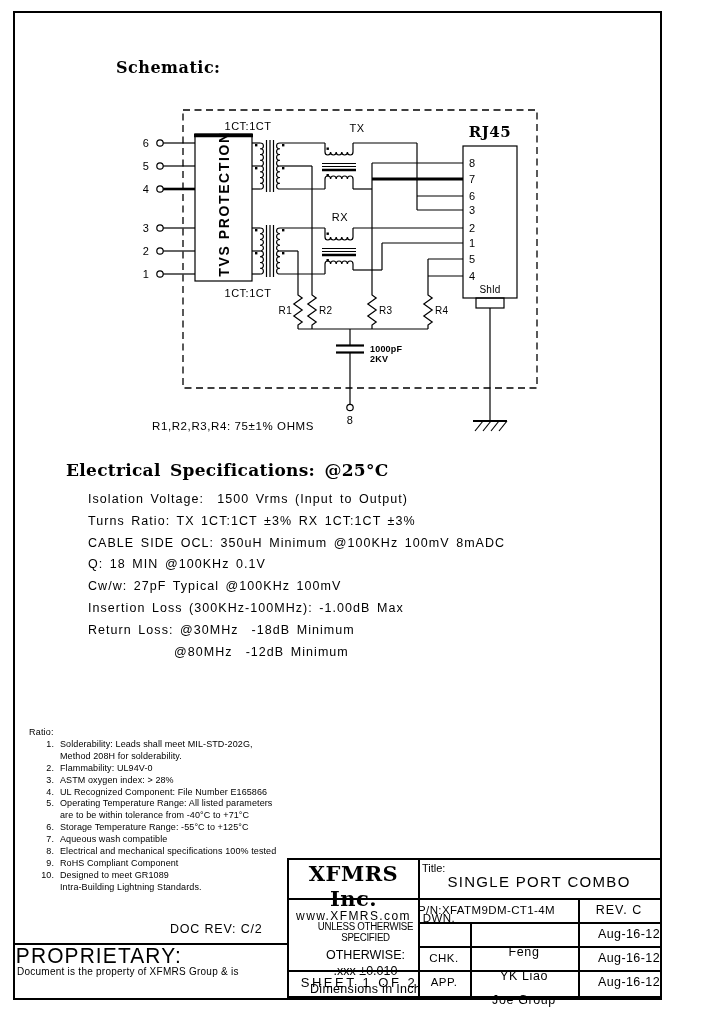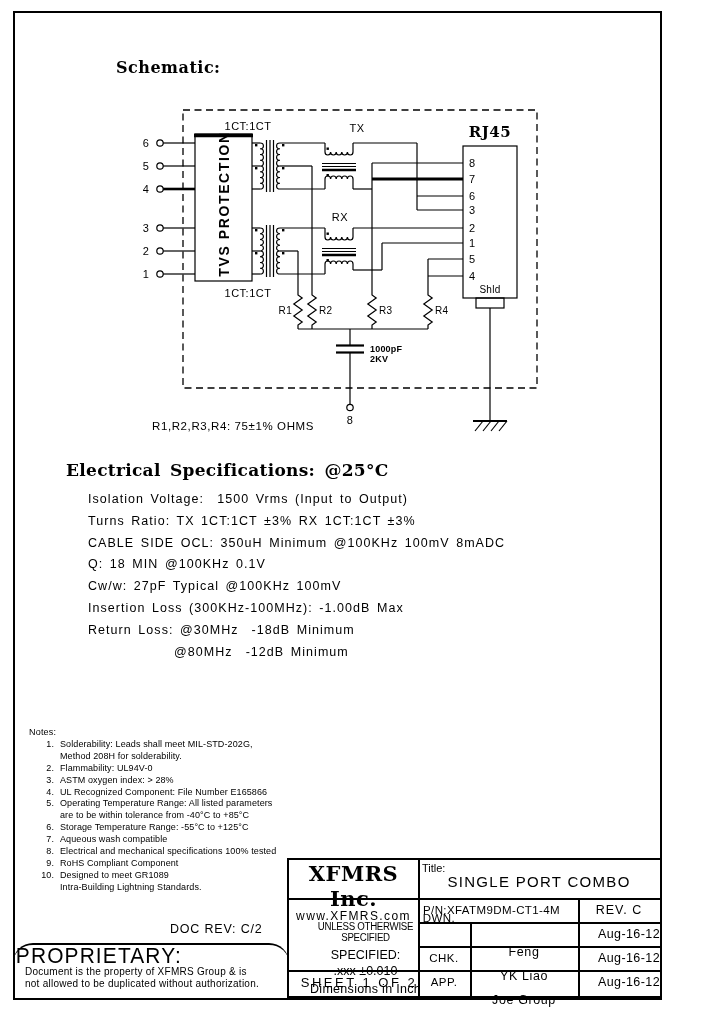--- a/index.html
+++ b/index.html
@@ -35,29 +35,29 @@
   .cell{position:absolute;box-sizing:border-box;}
   .company-name{font-family:"DejaVu Serif",serif;font-weight:bold;font-size:21px;letter-spacing:0.5px;text-align:center;margin-top:1px;}
   .company-web{font-size:12px;letter-spacing:1.4px;text-align:center;margin-top:-2px;}
   .title-label{position:absolute;left:4px;top:2px;font-size:11px;}
   .title-main{text-align:center;margin-top:13px;font-size:15px;letter-spacing:1.3px;}
   .tol1{font-size:10px;letter-spacing:-0.3px;text-align:center;margin-top:3px;transform:scaleX(0.97);}
   .tol2{font-size:12.5px;text-align:center;margin-top:5px;}
   .tol3{font-size:12.5px;text-align:center;margin-top:2px;}
   .tol4{font-size:12.5px;text-align:center;margin-top:4px;letter-spacing:0.3px;}
   .sheet-cell{font-size:13px;letter-spacing:2.5px;text-align:center;line-height:26px;padding-left:11px;}
-  .pn-cell{font-size:11.5px;letter-spacing:0.4px;line-height:24px;padding-left:5px;border-radius:9px;}
+  .pn-cell{font-size:11.5px;letter-spacing:0.4px;line-height:24px;border-radius:9px;}
   .rev-cell{font-size:12.5px;letter-spacing:1px;text-align:center;line-height:24px;}
   .role-cell{font-size:11.5px;letter-spacing:0.5px;text-align:center;line-height:24px;}
   .name-cell{font-size:12.5px;letter-spacing:0.6px;text-align:center;line-height:24px;margin-top:18px;}
   .date-cell{font-size:12.5px;letter-spacing:0.4px;text-align:right;line-height:24px;}
   .docrev{left:170px;top:922px;font-size:12.5px;letter-spacing:0.8px;text-align:right;}
-  .prop{left:13px;top:943px;width:276px;height:57px;border-top:2px solid #000;box-sizing:border-box;border-radius:20px;}
+  .prop{left:13px;top:943px;width:276px;height:57px;border-top:2px solid #000;box-sizing:border-box;}
   .prop-head{font-size:22px;letter-spacing:1.2px;line-height:21px;padding-left:3px;transform:scaleX(0.95);transform-origin:left;}
-  .prop-line{font-size:10px;letter-spacing:0.25px;padding-left:12px;line-height:11.5px;}
+  .prop-line{font-size:10px;letter-spacing:0.25px;padding-left:4px;line-height:11.5px;}
 </style>
 </head>
 <body>
 
 <div class="sheet">
   <div class="abs page-border"></div>
 
   <div class="abs h-schematic">Schematic:</div>
 
   <svg width="720" height="1012" viewBox="0 0 720 1012">
@@ -234,21 +234,21 @@
     <div class="spec-line">Isolation Voltage:  1500 Vrms (Input to Output)</div>
     <div class="spec-line">Turns Ratio: TX 1CT:1CT ±3% RX 1CT:1CT ±3%</div>
     <div class="spec-line">CABLE SIDE OCL: 350uH Minimum @100KHz 100mV 8mADC</div>
     <div class="spec-line">Q: 18 MIN @100KHz 0.1V</div>
     <div class="spec-line">Cw/w: 27pF Typical @100KHz 100mV</div>
     <div class="spec-line">Insertion Loss (300KHz-100MHz): -1.00dB Max</div>
     <div class="spec-line">Return Loss: @30MHz  -18dB Minimum</div>
     <div class="spec-line spec-indent">@80MHz  -12dB Minimum</div>
   </div>
 
-  <div class="abs notes-head">Notes:</div>
+  <div class="abs notes-head">Ratio:</div>
   <div class="abs notes">
     <div class="note-line">
         <span class="note-num">1.</span>
         <span>Solderability: Leads shall meet MIL-STD-202G,</span>
       </div>
     <div class="note-line">
         <span class="note-num"></span>
         <span>Method 208H for solderability.</span>
       </div>
     <div class="note-line">
@@ -262,21 +262,21 @@
     <div class="note-line">
         <span class="note-num">4.</span>
         <span>UL Recognized Component: File Number E165866</span>
       </div>
     <div class="note-line">
         <span class="note-num">5.</span>
         <span>Operating Temperature Range: All listed parameters</span>
       </div>
     <div class="note-line">
         <span class="note-num"></span>
-        <span>are to be within tolerance from -40°C to +85°C</span>
+        <span>are to be within tolerance from -40°C to +71°C</span>
       </div>
     <div class="note-line">
         <span class="note-num">6.</span>
         <span>Storage Temperature Range: -55°C to +125°C</span>
       </div>
     <div class="note-line">
         <span class="note-num">7.</span>
         <span>Aqueous wash compatible</span>
       </div>
     <div class="note-line">
@@ -294,21 +294,20 @@
     <div class="note-line">
         <span class="note-num"></span>
         <span>Intra-Building Lightning Standards.</span>
       </div>
   </div>
 
   <div class="abs docrev">DOC REV: C/2</div>
   <div class="abs prop">
     <div class="prop-head">PROPRIETARY:</div>
     <div class="prop-line">Document is the property of XFMRS Group &amp; is</div>
-    <div class="prop-line">not allowed to be duplicated without authorization.</div>
   </div>
 
   <div class="abs tb">
     <div class="vl" style="left:129px;top:0;height:136px;"></div>
     <div class="hl" style="top:38px;left:0;width:371px;"></div>
     <div class="hl" style="top:110px;left:0;width:129px;"></div>
     <div class="hl" style="top:62px;left:129px;width:242px;"></div>
     <div class="hl" style="top:86px;left:129px;width:242px;"></div>
     <div class="hl" style="top:110px;left:129px;width:242px;"></div>
     <div class="vl" style="left:181px;top:62px;height:74px;"></div>
@@ -317,21 +316,21 @@
     <div class="cell" style="left:0;top:0;width:129px;height:38px;">
       <div class="company-name">XFMRS Inc.</div>
       <div class="company-web">www.XFMRS.com</div>
     </div>
     <div class="cell" style="left:129px;top:0;width:242px;height:38px;">
       <div class="title-label">Title:</div>
       <div class="title-main">SINGLE PORT COMBO</div>
     </div>
     <div class="cell" style="left:12px;top:38px;width:129px;height:72px;margin-top:20px;">
       <div class="tol1">UNLESS OTHERWISE SPECIFIED</div>
-      <div class="tol2">SPECIFIED:</div>
+      <div class="tol2">OTHERWISE:</div>
       <div class="tol3">.xxx ±0.010</div>
       <div class="tol4">Dimensions in Inch</div>
     </div>
     <div class="cell sheet-cell" style="left:0;top:110px;width:129px;height:26px;">SHEET 1 OF 2</div>
     <div class="cell pn-cell" style="left:129px;top:38px;width:160px;height:24px;">P/N:XFATM9DM-CT1-4M</div>
     <div class="cell rev-cell" style="left:289px;top:38px;width:82px;height:24px;border-radius:7px;">REV. C</div>
 
     <div class="cell role-cell" style="left:129px;top:46px;width:42px;height:24px;">DWN.</div>
     <div class="cell name-cell" style="left:181px;top:62px;width:108px;height:24px;">Feng</div>
     <div class="cell date-cell" style="left:289px;top:62px;width:82px;height:24px;">Aug-16-12</div>

